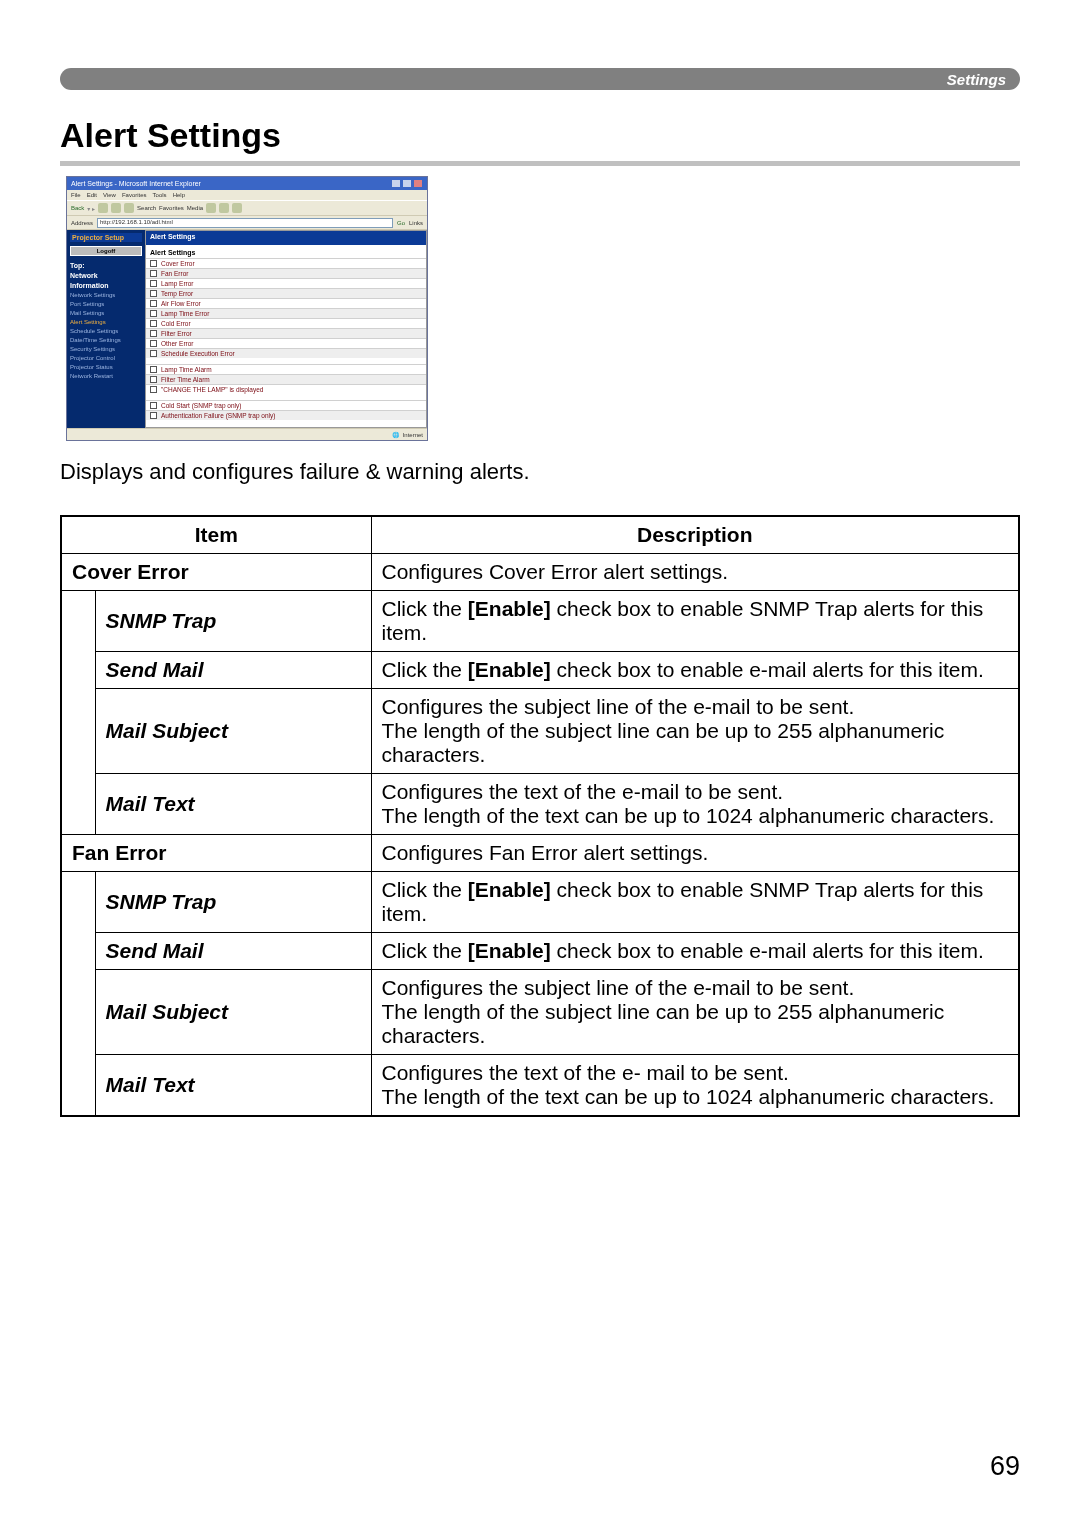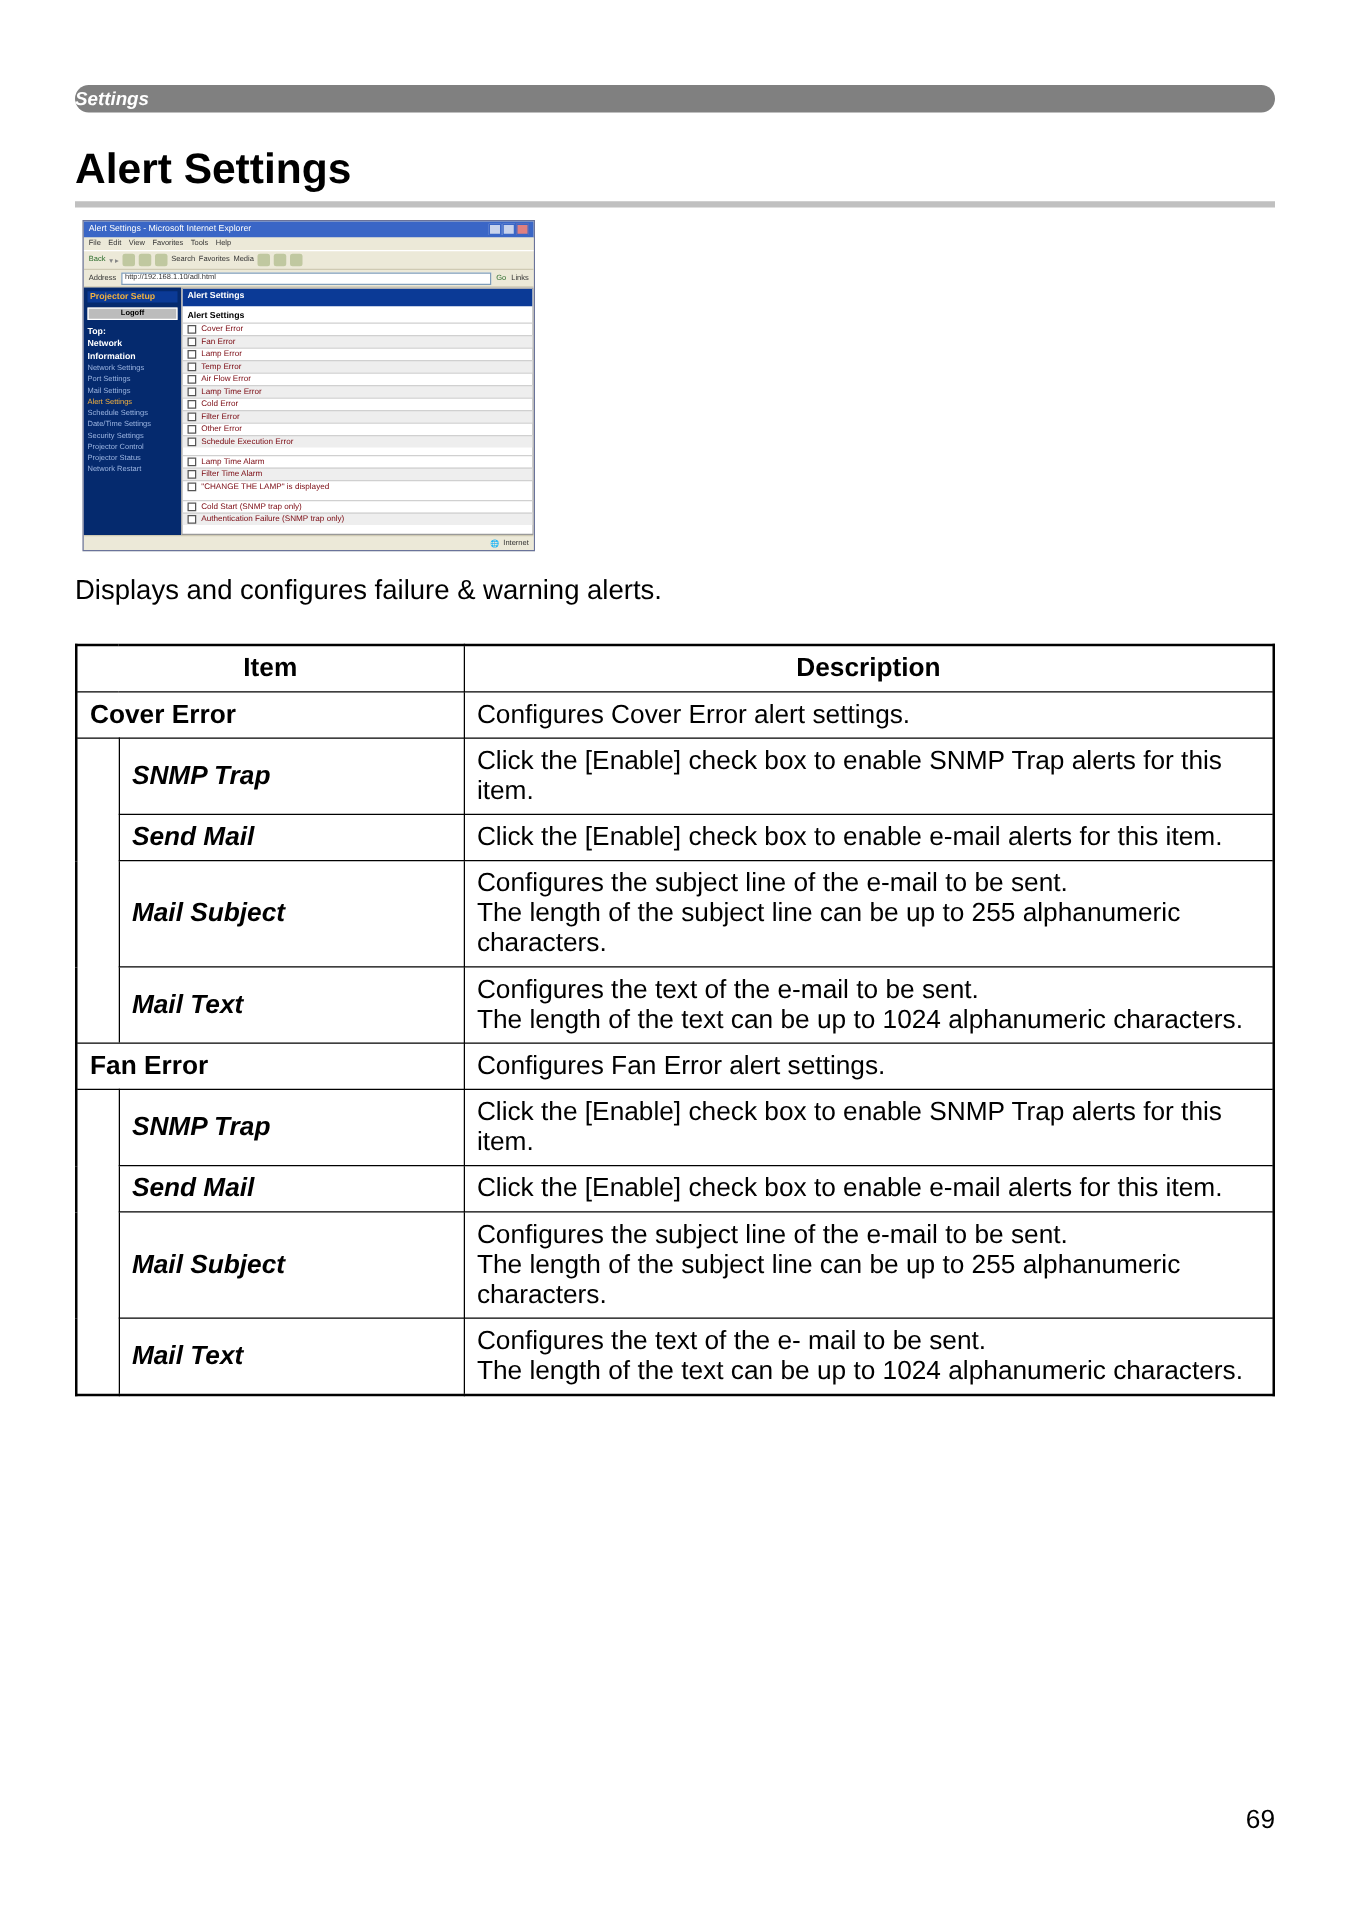--- a/index.html
+++ b/index.html
@@ -11,20 +11,21 @@
       padding: 68px 60px 50px 60px;
       position: relative;
     }
     .gray-bar {
       height: 22px;
       background: #808080;
       border-radius: 11px;
       margin-bottom: 26px;
       display: flex;
       align-items: center;
+      justify-content: flex-end;
       padding-right: 14px;
     }
     .gray-bar-label {
       color: #fff;
       font-size: 15px;
       font-weight: bold;
       font-style: italic;
     }
     .page-title {
       font-size: 34px;
@@ -213,26 +214,26 @@
     }
     .sub-row td.indent-spacer {
       width: 34px;
       border-right: none;
     }
     .sub-row td.sub-label {
       font-weight: bold;
       border-left: 1px solid #000;
       font-style: italic;
     }
-    .desc-cell .bold { font-weight: normal; }
+    .desc-cell .bold { font-weight: bold; }
     .page-num {
       position: absolute;
-      bottom: 64px;
+      bottom: 50px;
       right: 60px;
-      font-size: 21px;
+      font-size: 27px;
     }
   </style>
 </head>
 <body>
 
 <div class="gray-bar">
   <span class="gray-bar-label">Settings</span>
 </div>
 
 <h1 class="page-title">Alert Settings</h1>

